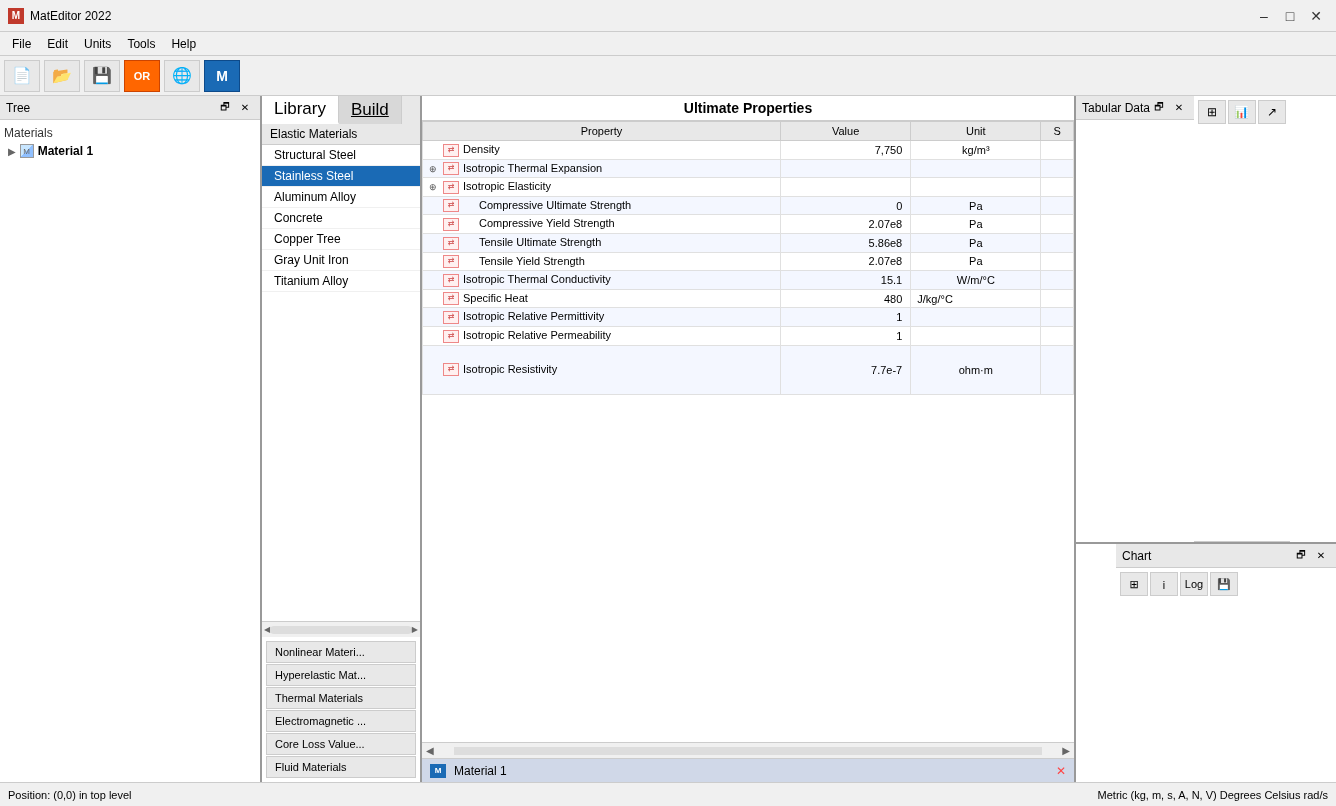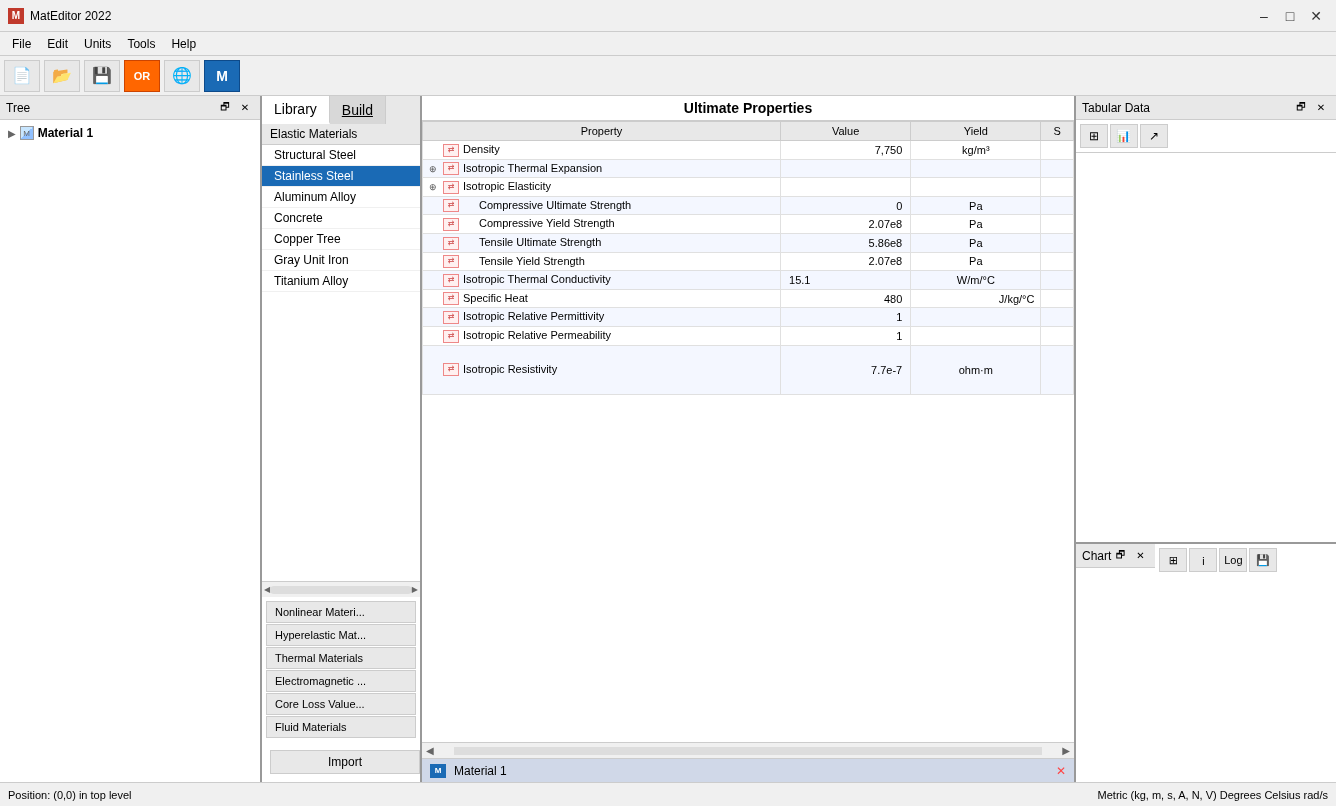--- a/index.html
+++ b/index.html
@@ -67,21 +67,21 @@
     .material-icon { background: linear-gradient(135deg, #c8e6ff 50%, #90c0ff 50%); }
     .tree-item-label { font-size: 12px; font-weight: bold; }
 
     
     .library-panel {
       width: 160px; background: white; border-right: 2px solid #999;
       display: flex; flex-direction: column;
     }
     .lib-tabs { display: flex; height: 28px; background: #e8e8e8; }
     .lib-tab {
-      padding: 4px 12px; cursor: pointer; font-size: 14px; border-right: 1px solid #ccc;
+      padding: 4px 12px; cursor: pointer; font-size: 17px; border-right: 1px solid #ccc;
       display: flex; align-items: center;
     }
     .lib-tab.active { background: white; border-bottom: 2px solid white; }
     .lib-tab:not(.active) { background: #d8d8d8; text-decoration: underline; }
 
     .lib-content { flex: 1; overflow-y: auto; }
     .lib-section-header {
       background: #e8e8e8; padding: 3px 8px; font-size: 12px;
       border-bottom: 1px solid #ccc; cursor: pointer;
     }
@@ -138,38 +138,38 @@
     .props-footer {
       height: 24px; background: #d0d8e8; display: flex; align-items: center;
       padding: 0 8px; gap: 8px; border-top: 1px solid #ccc;
     }
     .props-footer-icon { width: 16px; height: 14px; background: #1a6ab5; color: white; font-size: 8px; font-weight: bold; display: flex; align-items: center; justify-content: center; }
     .props-footer-text { font-size: 12px; }
     .props-footer-close { margin-left: auto; cursor: pointer; color: #f44; }
 
     
     .tabular-panel {
-      width: 260px; background: white; display: flex; flex-direction: column;
+      width: 260px; background: white; display: flex; flex-direction: row;
     }
     .tabular-header {
       display: flex; align-items: center; justify-content: space-between;
       background: #e8e8e8; padding: 2px 6px; height: 24px;
       border-bottom: 1px solid #ccc;
     }
     .tabular-title { font-size: 12px; }
     .tabular-toolbar { display: flex; gap: 2px; padding: 4px; border-bottom: 1px solid #ccc; }
     .tab-tool-btn {
       width: 28px; height: 24px; border: 1px solid #ccc; background: #e8e8e8;
       cursor: pointer; display: flex; align-items: center; justify-content: center;
       font-size: 12px;
     }
 
     
     .chart-panel {
-      background: white; border-top: 2px solid #999; display: flex; flex-direction: row;
+      background: white; border-top: 2px solid #999; display: flex; flex-direction: column; padding-left: 40px;
     }
     .chart-header {
       display: flex; align-items: center; justify-content: space-between;
       background: #e8e8e8; padding: 2px 6px; height: 24px;
       border-bottom: 1px solid #ccc;
     }
     .chart-title { font-size: 12px; }
     .chart-toolbar { display: flex; gap: 2px; padding: 4px; }
     .chart-tool-btn {
       width: 28px; height: 24px; border: 1px solid #ccc; background: #e8e8e8;
@@ -225,20 +225,21 @@
 
   <div class="tree-panel">
     <div class="panel-header">
       <span class="panel-header-title">Tree</span>
       <div class="panel-header-btns">
         <span class="panel-btn">🗗</span>
         <span class="panel-btn">✕</span>
       </div>
     </div>
     <div class="tree-content">
+      <div class="tree-section-label">Materials</div>
       <div class="tree-item">
         <span class="expand-icon">▶</span>
         <div class="tree-item-icon material-icon">M</div>
         <span class="tree-item-label">Material 1</span>
       </div>
     </div>
   </div>
 
   <div class="library-panel">
     <div class="lib-tabs">
@@ -261,34 +262,31 @@
       <span class="lib-scroll-arrow">▶</span>
     </div>
     <div class="lib-buttons">
       <button class="lib-btn">Nonlinear Materi...</button>
       <button class="lib-btn">Hyperelastic Mat...</button>
       <button class="lib-btn">Thermal Materials</button>
       <button class="lib-btn">Electromagnetic ...</button>
       <button class="lib-btn">Core Loss Value...</button>
       <button class="lib-btn">Fluid Materials</button>
     </div>
-    <div style="padding: 4px;">
-      <button class="import-btn" style="width: 100%;">Import</button>
-    </div>
   </div>
 
   <div class="props-panel">
     <div class="props-header">Ultimate Properties</div>
     <div class="props-table">
       <table>
         <thead>
           <tr>
             <th style="width:55%;">Property</th>
             <th style="width:20%;">Value</th>
-            <th style="width:20%;">Yield</th>
+            <th style="width:20%;">Unit</th>
             <th style="width:5%;">S</th>
           </tr>
         </thead>
         <tbody id="props-tbody">
         <tr style="background: rgb(255, 255, 255);">
               <td style="padding: 2px 6px;"><span style="display: inline-block; width: 14px; font-size: 9px; color: rgb(85, 85, 85);"></span><span style="display: inline-block; width: 16px; height: 13px; border: 1px solid rgb(238, 136, 136); background: rgb(255, 240, 240); font-size: 8px; color: rgb(204, 68, 68); text-align: center; margin-right: 4px; vertical-align: middle;">⇄</span><span>Density</span></td>
               <td style="text-align: right; padding: 2px 8px;">7,750</td>
               <td style="text-align: center; padding: 2px 6px;">kg/m³</td>
               <td style="width: 20px;"></td>
             </tr>
@@ -323,28 +321,28 @@
               <td style="width: 20px;"></td>
             </tr>
             <tr style="background: rgb(255, 255, 255); margin-top: 28px;">
               <td style="padding: 2px 6px;"><span style="display: inline-block; width: 14px; font-size: 9px; color: rgb(85, 85, 85);"></span><span style="display: inline-block; width: 16px; height: 13px; border: 1px solid rgb(238, 136, 136); background: rgb(255, 240, 240); font-size: 8px; color: rgb(204, 68, 68); text-align: center; margin-right: 4px; vertical-align: middle;">⇄</span><span style="padding-left: 16px;">Tensile Yield Strength</span></td>
               <td style="text-align: right; padding: 2px 8px;">2.07e8</td>
               <td style="text-align: center; padding: 2px 6px;">Pa</td>
               <td style="width: 20px;"></td>
             </tr>
             <tr style="background: rgb(244, 247, 255);">
               <td style="padding: 2px 6px;"><span style="display: inline-block; width: 14px; font-size: 9px; color: rgb(85, 85, 85);"></span><span style="display: inline-block; width: 16px; height: 13px; border: 1px solid rgb(238, 136, 136); background: rgb(255, 240, 240); font-size: 8px; color: rgb(204, 68, 68); text-align: center; margin-right: 4px; vertical-align: middle;">⇄</span><span>Isotropic Thermal Conductivity</span></td>
-              <td style="padding: 2px 8px;">15.1</td>
+              <td style="text-align: right; padding: 2px 8px;">15.1</td>
               <td style="text-align: center; padding: 2px 6px;">W/m/°C</td>
               <td style="width: 20px;"></td>
             </tr>
             <tr style="background: rgb(255, 255, 255);">
               <td style="padding: 2px 6px;"><span style="display: inline-block; width: 14px; font-size: 9px; color: rgb(85, 85, 85);"></span><span style="display: inline-block; width: 16px; height: 13px; border: 1px solid rgb(238, 136, 136); background: rgb(255, 240, 240); font-size: 8px; color: rgb(204, 68, 68); text-align: center; margin-right: 4px; vertical-align: middle;">⇄</span><span>Specific Heat</span></td>
               <td style="text-align: right; padding: 2px 8px;">480</td>
-              <td style="text-align: right; padding: 2px 6px;">J/kg/°C</td>
+              <td style="text-align: left; padding: 2px 6px;">J/kg/°C</td>
               <td style="width: 20px;"></td>
             </tr>
             <tr style="background: rgb(244, 247, 255);">
               <td style="padding: 2px 6px;"><span style="display: inline-block; width: 14px; font-size: 9px; color: rgb(85, 85, 85);"></span><span style="display: inline-block; width: 16px; height: 13px; border: 1px solid rgb(238, 136, 136); background: rgb(255, 240, 240); font-size: 8px; color: rgb(204, 68, 68); text-align: center; margin-right: 4px; vertical-align: middle;">⇄</span><span>Isotropic Relative Permittivity</span></td>
               <td style="text-align: right; padding: 2px 8px;">1</td>
               <td style="text-align: center; padding: 2px 6px;"></td>
               <td style="width: 20px;"></td>
             </tr>
             <tr style="background: rgb(255, 255, 255);">
               <td style="padding: 2px 6px;"><span style="display: inline-block; width: 14px; font-size: 9px; color: rgb(85, 85, 85);"></span><span style="display: inline-block; width: 16px; height: 13px; border: 1px solid rgb(238, 136, 136); background: rgb(255, 240, 240); font-size: 8px; color: rgb(204, 68, 68); text-align: center; margin-right: 4px; vertical-align: middle;">⇄</span><span>Isotropic Relative Permeability</span></td>

